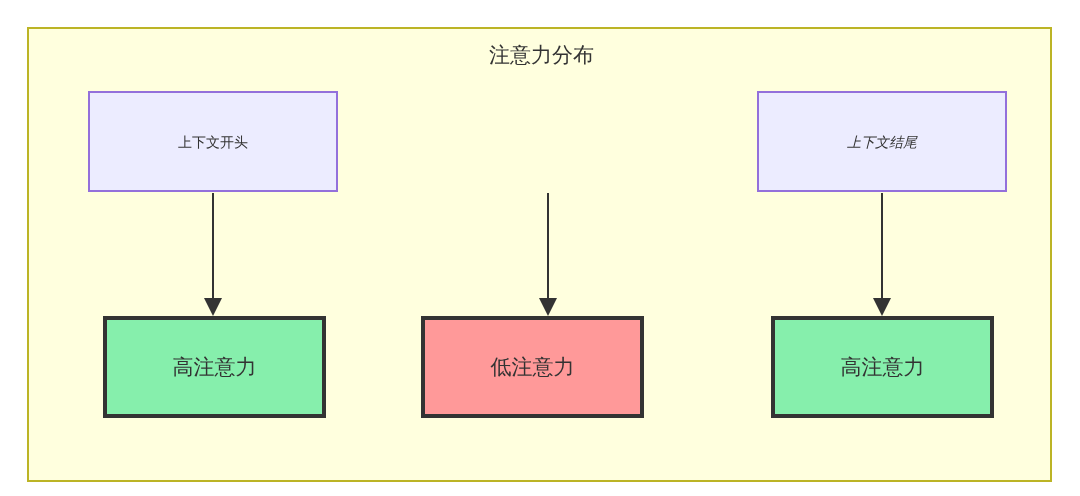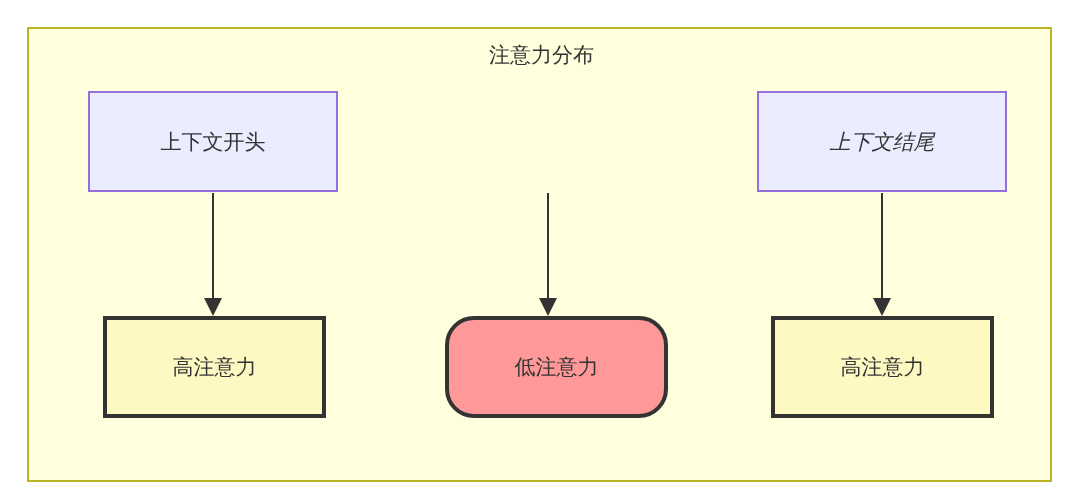--- a/index.html
+++ b/index.html
@@ -47,21 +47,21 @@
     width: 250px;
     height: 101px;
     background: #ececff;
     border: 2px solid #9370db;
     box-sizing: border-box;
     display: flex;
     align-items: center;
     justify-content: center;
   }
   .node-top .node-label {
-    font-size: 21px;
+    font-size: 14px;
     color: #333333;
     line-height: 26px;
     white-space: nowrap;
   }
   
   .node-bottom {
     position: absolute;
     width: 223px;
     height: 102px;
     border: 4px solid #333333;
@@ -69,30 +69,30 @@
     display: flex;
     align-items: center;
     justify-content: center;
   }
   .node-bottom .node-label {
     font-size: 21px;
     color: #333333;
     line-height: 26px;
     white-space: nowrap;
   }
-  .fill-high { background: #fef9c3; }
+  .fill-high { background: #86efac; }
   .fill-low  { background: #f99; }
 
   
   .col1-top { left: 88px;  top: 91px; }
   .col2-top { left: 423px; top: 91px; }
   .col3-top { left: 757px; top: 91px; font-style: italic; }
 
   .col1-bottom { left: 103px; top: 316px; }
-  .col2-bottom { left: 445px; top: 316px; border-radius: 29px; }
+  .col2-bottom { left: 421px; top: 316px; }
   .col3-bottom { left: 771px; top: 316px; }
 
   
   .edges {
     position: absolute;
     left: 0;
     top: 0;
     width: 1080px;
     height: 496px;
     pointer-events: none;

